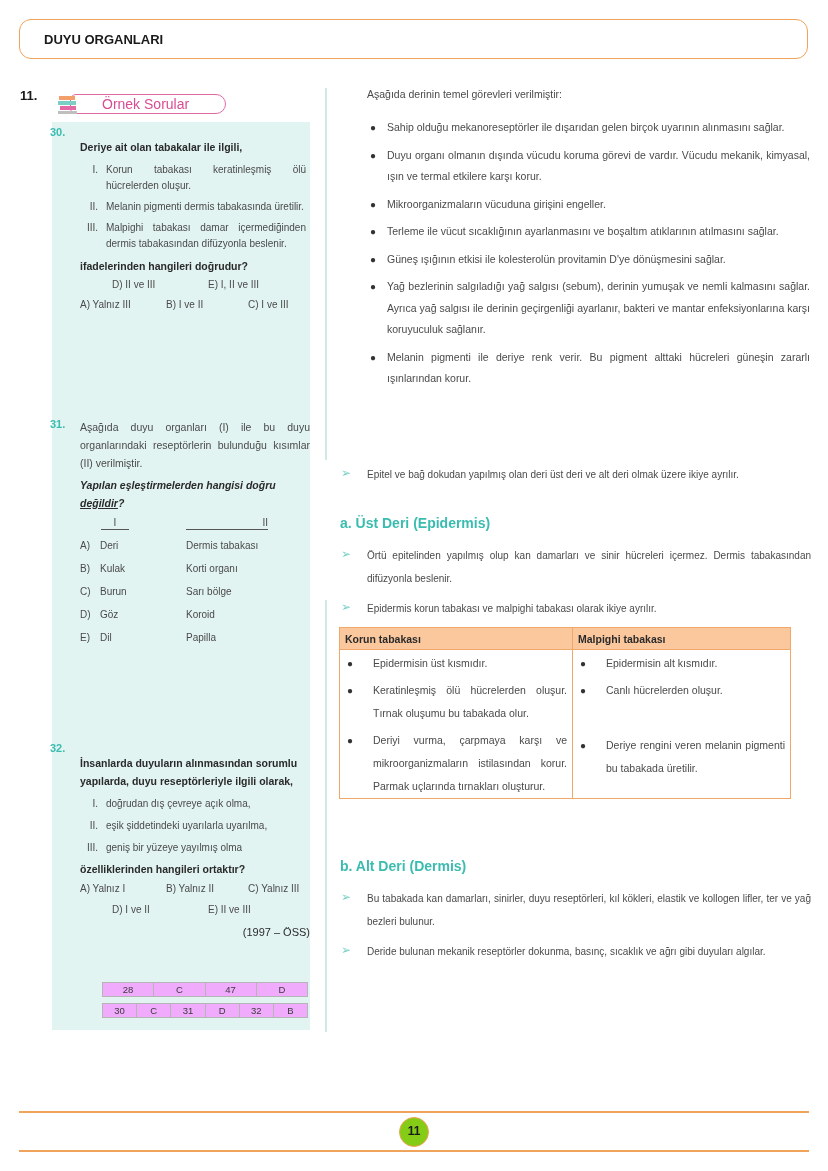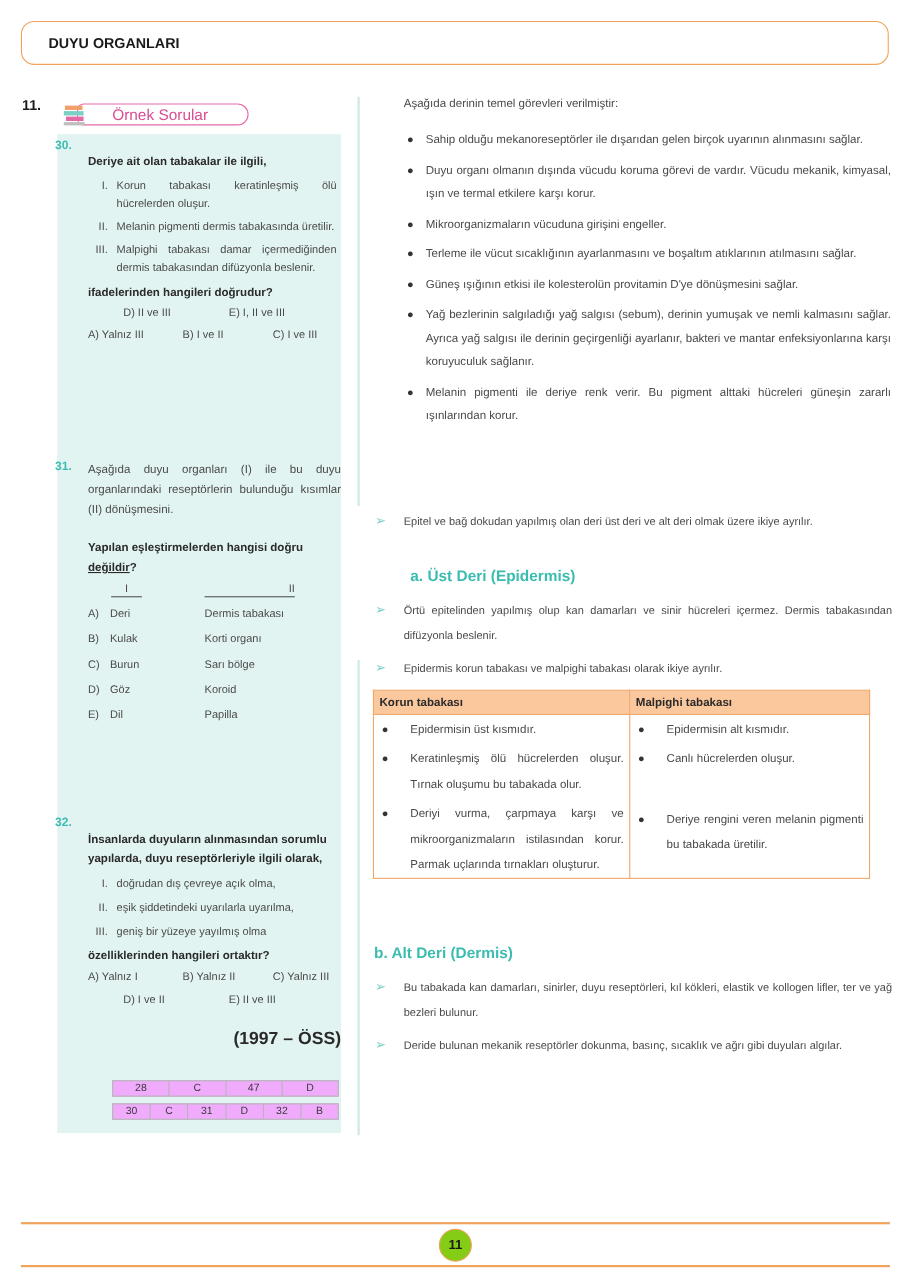--- a/index.html
+++ b/index.html
@@ -127,22 +127,22 @@
     </div>
     <div class="opts-row">
       <span style="width:86px;">A) Yalnız III</span>
       <span style="width:82px;">B) I ve II</span>
       <span>C) I ve III</span>
     </div>
   </div>
 
   <div class="q" style="top:296px;">
     <div class="q-num">31.</div>
-    <div class="q-stem-normal">Aşağıda duyu organları (I) ile bu duyu organlarındaki reseptörlerin bulunduğu kısımlar (II) dönüşmesini.</div>
-    <div class="q-ask" style="margin-top:17px;"><span>Yapılan eşleştirmelerden hangisi doğru </span><span style="text-decoration:underline;">değildir</span><span>?</span></div>
+    <div class="q-stem-normal">Aşağıda duyu organları (I) ile bu duyu organlarındaki reseptörlerin bulunduğu kısımlar (II) verilmiştir.</div>
+    <div class="q-ask" style="margin-top:4px;font-style:italic;"><span>Yapılan eşleştirmelerden hangisi doğru </span><span style="text-decoration:underline;">değildir</span><span>?</span></div>
     <div class="match-head">
       <span style="position:absolute; left:21px; top:4px; width:28px; border-bottom:1px solid #555; text-align:center; line-height:13px;">I</span>
       <span style="position:absolute; left:106px; top:4px; width:82px; border-bottom:1px solid #555; text-align:right; line-height:13px;">II</span>
     </div>
     <div class="match-row">
       <span class="ml">A)</span>
       <span class="mi">Deri</span>
       <span>Dermis tabakası</span>
     </div>
     <div class="match-row">
@@ -186,21 +186,21 @@
     <div class="q-ask">özelliklerinden hangileri ortaktır?</div>
     <div class="opts-row" style="line-height:22px;">
       <span style="width:86px;">A) Yalnız I</span>
       <span style="width:82px;">B) Yalnız II</span>
       <span>C) Yalnız III</span>
     </div>
     <div class="opts-row" style="padding-left:32px;">
       <span style="width:96px;">D) I ve II</span>
       <span>E) II ve III</span>
     </div>
-    <div style="text-align:right; font-weight:bold; font-size:16px; color:#2a2a2a; margin-top:16px;">(1997 – ÖSS)</div>
+    <div style="text-align:right; font-weight:normal; font-size:11px; color:#2a2a2a; margin-top:6px;">(1997 – ÖSS)</div>
   </div>
 
   <div class="answers" style="top:860px;">
     <div class="ans-row">
       <div>28</div>
       <div>C</div>
       <div>47</div>
       <div>D</div>
     </div>
     <div class="ans-row">
@@ -227,21 +227,21 @@
   <div class="bullet"><span class="dot">●</span><span>Güneş ışığının etkisi ile kolesterolün provitamin D'ye dönüşmesini sağlar.</span></div>
   <div class="bullet"><span class="dot">●</span><span>Yağ bezlerinin salgıladığı yağ salgısı (sebum), derinin yumuşak ve nemli kalmasını sağlar. Ayrıca yağ salgısı ile derinin geçirgenliği ayarlanır, bakteri ve mantar enfeksiyonlarına karşı koruyuculuk sağlanır.</span></div>
   <div class="bullet"><span class="dot">●</span><span>Melanin pigmenti ile deriye renk verir. Bu pigment alttaki hücreleri güneşin zararlı ışınlarından korur.</span></div>
 </div>
 
 <div class="arrow-item" style="top:463px;">
   <span class="arr">➢</span>
   <div class="atext">Epitel ve bağ dokudan yapılmış olan deri üst deri ve alt deri olmak üzere ikiye ayrılır.</div>
 </div>
 
-<div class="sub-heading" style="top:515px;margin-left:33px;">a. Üst Deri (Epidermis)</div>
+<div class="sub-heading" style="top:515px;">a. Üst Deri (Epidermis)</div>
 
 <div class="arrow-item" style="top:544px;">
   <span class="arr">➢</span>
   <div class="atext">Örtü epitelinden yapılmış olup kan damarları ve sinir hücreleri içermez. Dermis tabakasından difüzyonla beslenir.</div>
 </div>
 
 <div class="arrow-item" style="top:597px;">
   <span class="arr">➢</span>
   <div class="atext">Epidermis korun tabakası ve malpighi tabakası olarak ikiye ayrılır.</div>
 </div>

